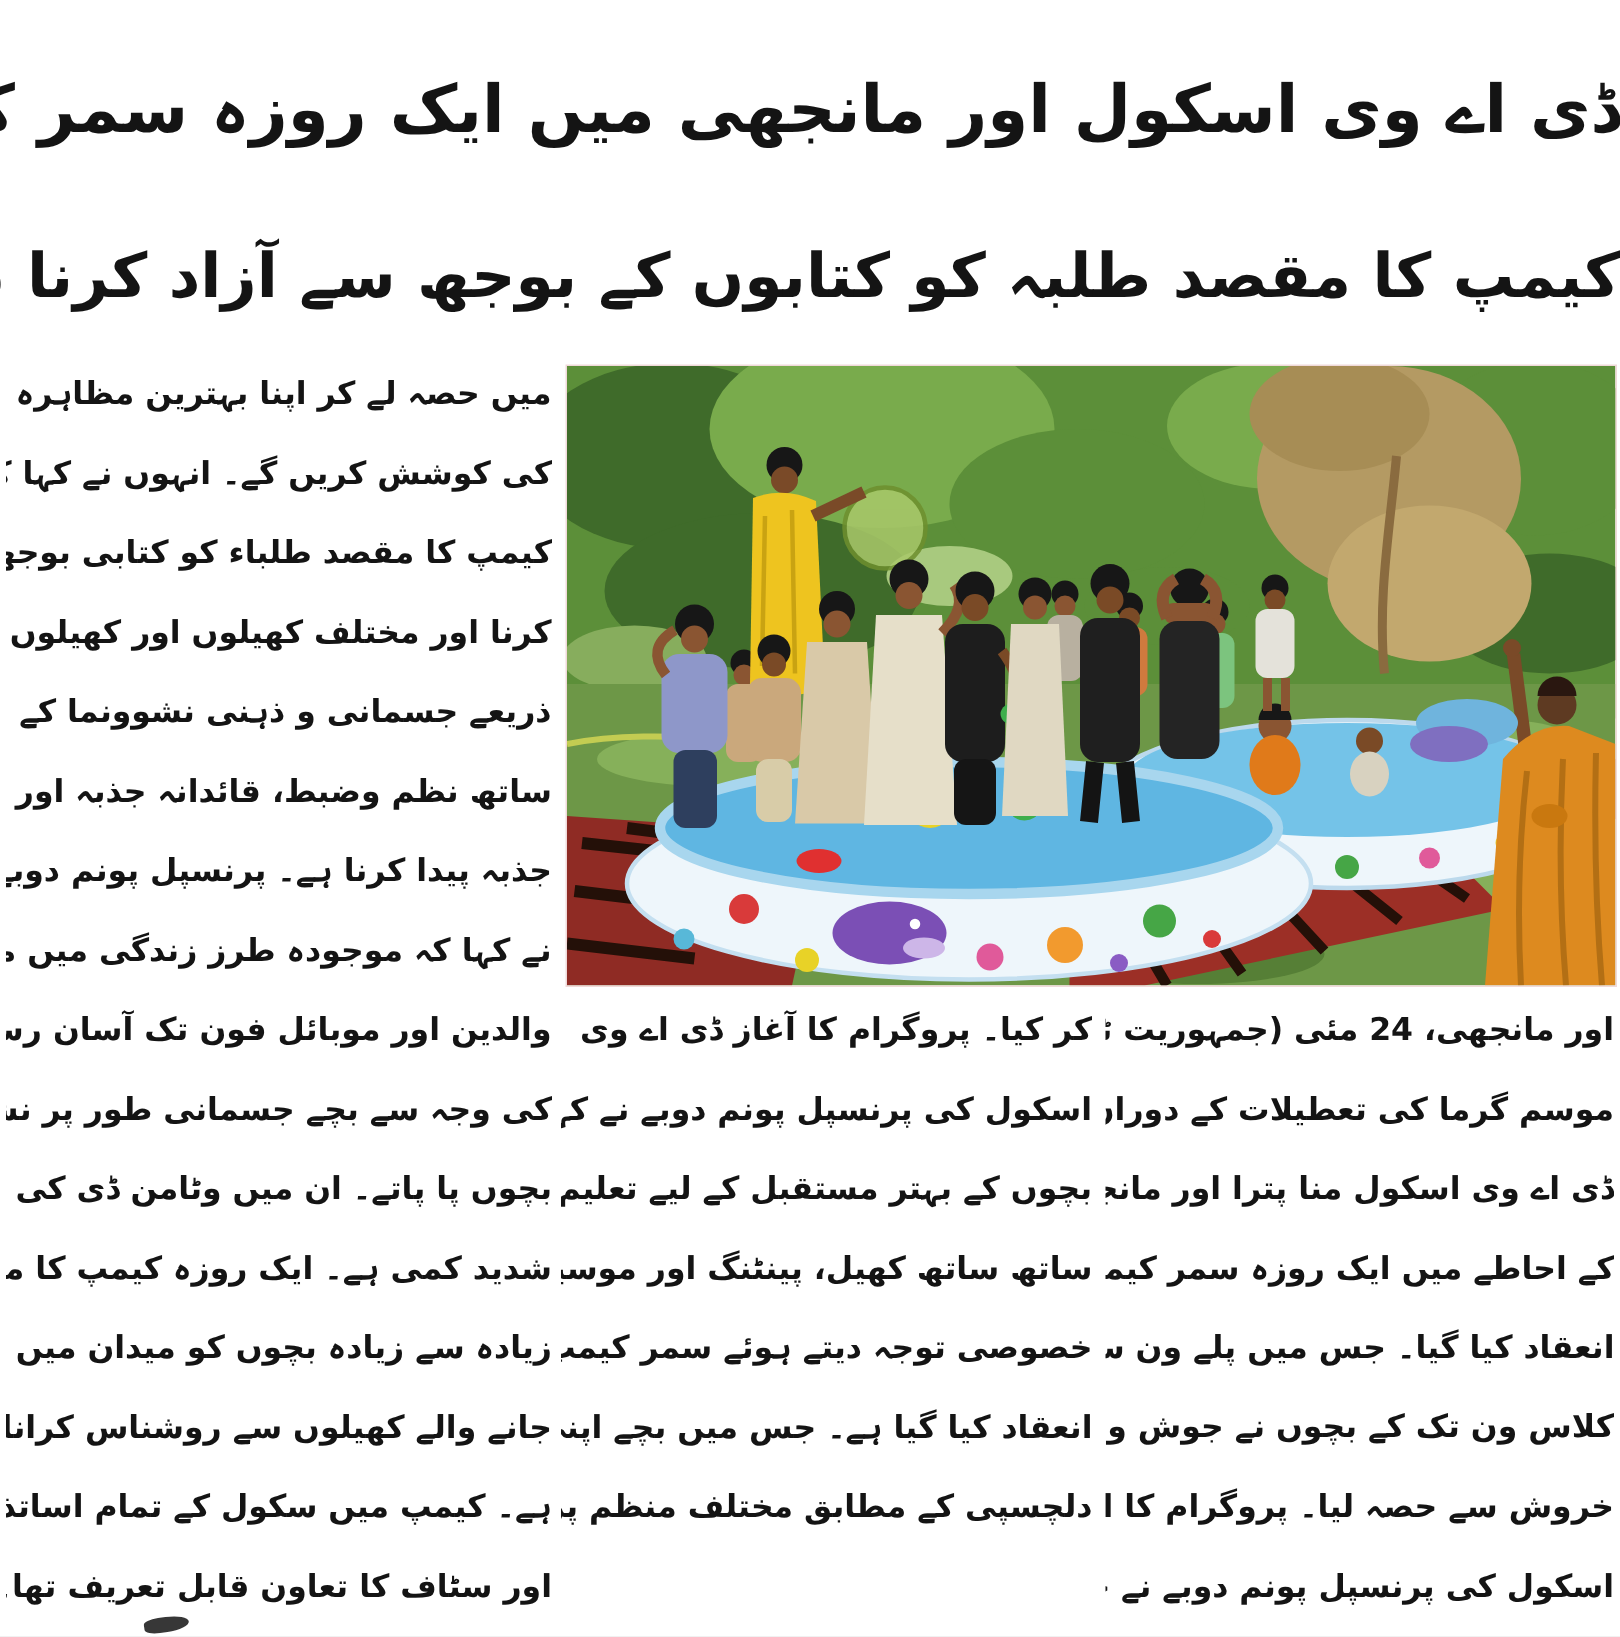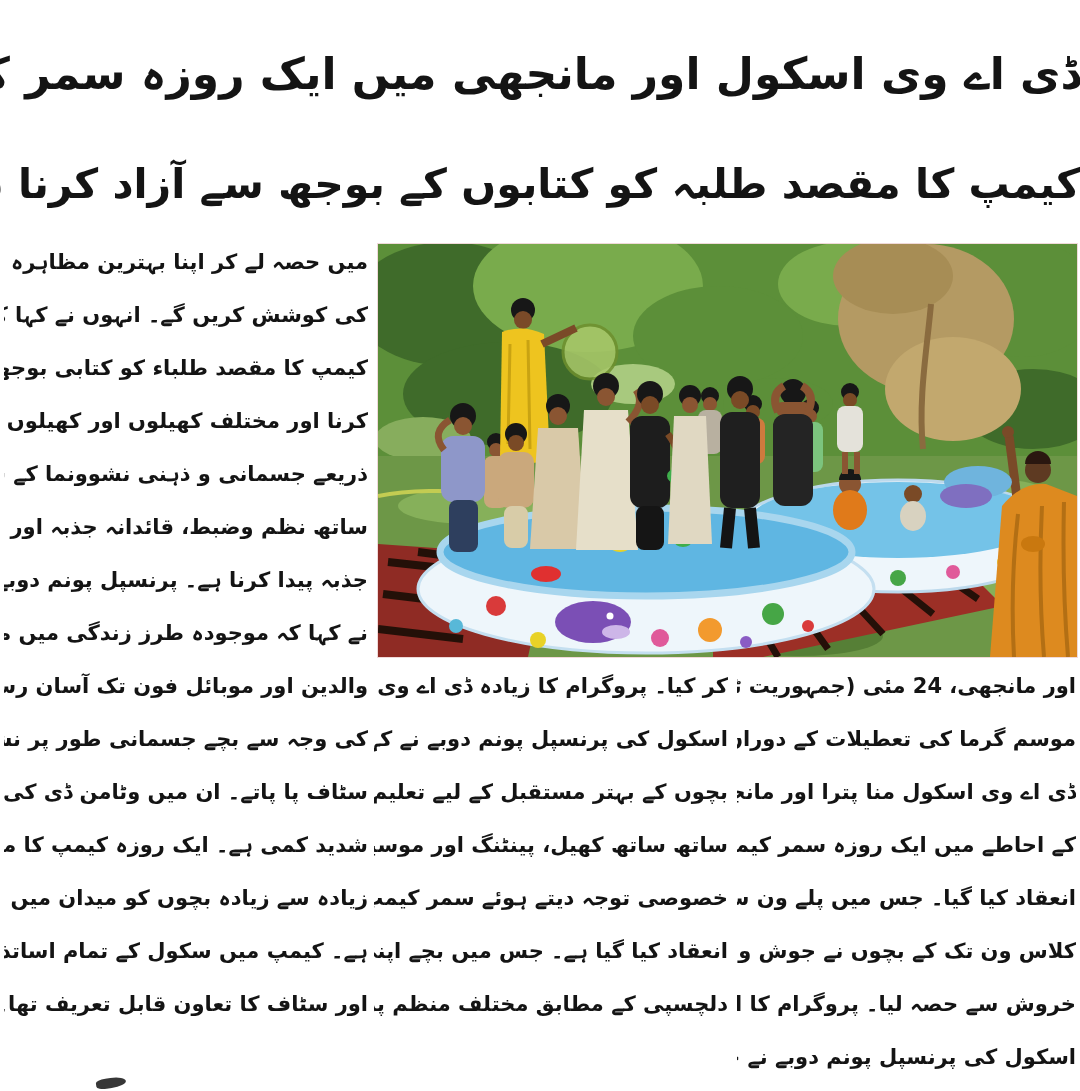--- a/index.html
+++ b/index.html
@@ -231,28 +231,29 @@
       <div class="line">میں حصہ لے کر اپنا بہترین مظاہرہ کرنے</div>
       <div class="line">کی کوشش کریں گے۔ انہوں نے کہا کہ</div>
       <div class="line">کیمپ کا مقصد طلباء کو کتابی بوجھ سے آزاد</div>
       <div class="line">کرنا اور مختلف کھیلوں اور کھیلوں کے</div>
       <div class="line">ذریعے جسمانی و ذہنی نشوونما کے ساتھ</div>
       <div class="line">ساتھ نظم وضبط، قائدانہ جذبہ اور تعاون کا</div>
       <div class="line">جذبہ پیدا کرنا ہے۔ پرنسپل پونم دوبے</div>
       <div class="line">نے کہا کہ موجودہ طرز زندگی میں مصروف</div>
       <div class="line">والدین اور موبائل فون تک آسان رسائی</div>
       <div class="line">کی وجہ سے بچے جسمانی طور پر نشوونما</div>
-      <div class="line">سٹاف پا پاتے۔ ان میں وٹامن ڈی کی</div>
+      <div class="line">بچوں پا پاتے۔ ان میں وٹامن ڈی کی</div>
       <div class="line">شدید کمی ہے۔ ایک روزہ کیمپ کا مقصد</div>
       <div class="line">زیادہ سے زیادہ بچوں کو میدان میں کھیلے</div>
+      <div class="line">جانے والے کھیلوں سے روشناس کرانا</div>
       <div class="line">ہے۔ کیمپ میں سکول کے تمام اساتذہ</div>
       <div class="line">اور سٹاف کا تعاون قابل تعریف تھا۔</div>
     </div>
   <div class="col col-middle">
-      <div class="line">کر کیا۔ پروگرام کا زیادہ ڈی اے وی</div>
+      <div class="line">کر کیا۔ پروگرام کا آغاز ڈی اے وی</div>
       <div class="line">اسکول کی پرنسپل پونم دوبے نے کہا کہ</div>
       <div class="line">بچوں کے بہتر مستقبل کے لیے تعلیم کے</div>
       <div class="line">ساتھ ساتھ کھیل، پینٹنگ اور موسیقی پر</div>
       <div class="line">خصوصی توجہ دیتے ہوئے سمر کیمپ کا</div>
       <div class="line">انعقاد کیا گیا ہے۔ جس میں بچے اپنی</div>
       <div class="line">دلچسپی کے مطابق مختلف منظم پروگراموں</div>
     </div>
   <div class="col col-right">
       <div class="line">اور مانجھی، 24 مئی (جمہوریت ٹائمز)</div>
       <div class="line">موسم گرما کی تعطیلات کے دوران بدھ کو</div>

